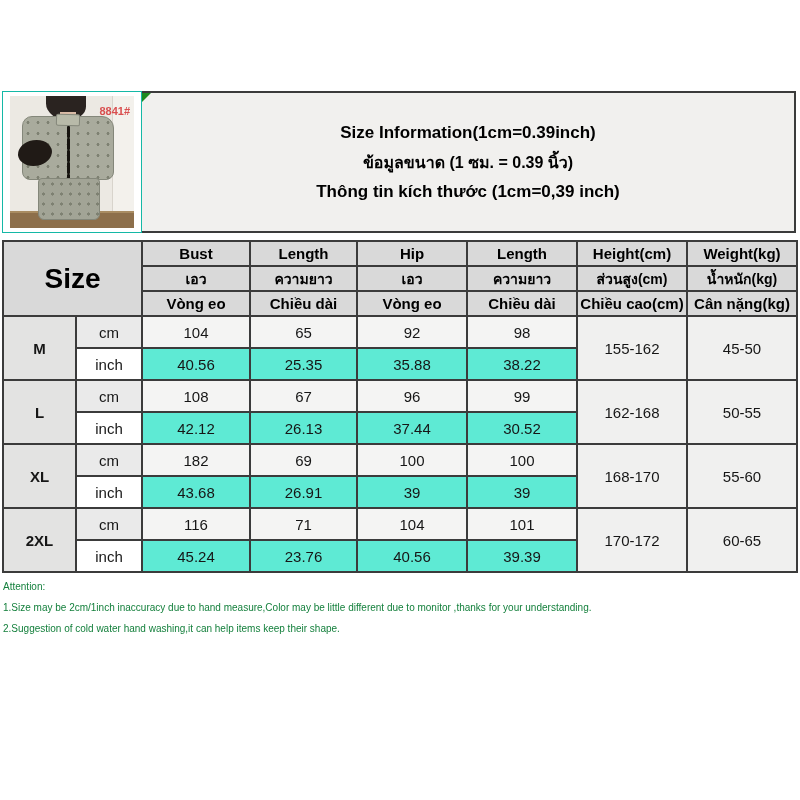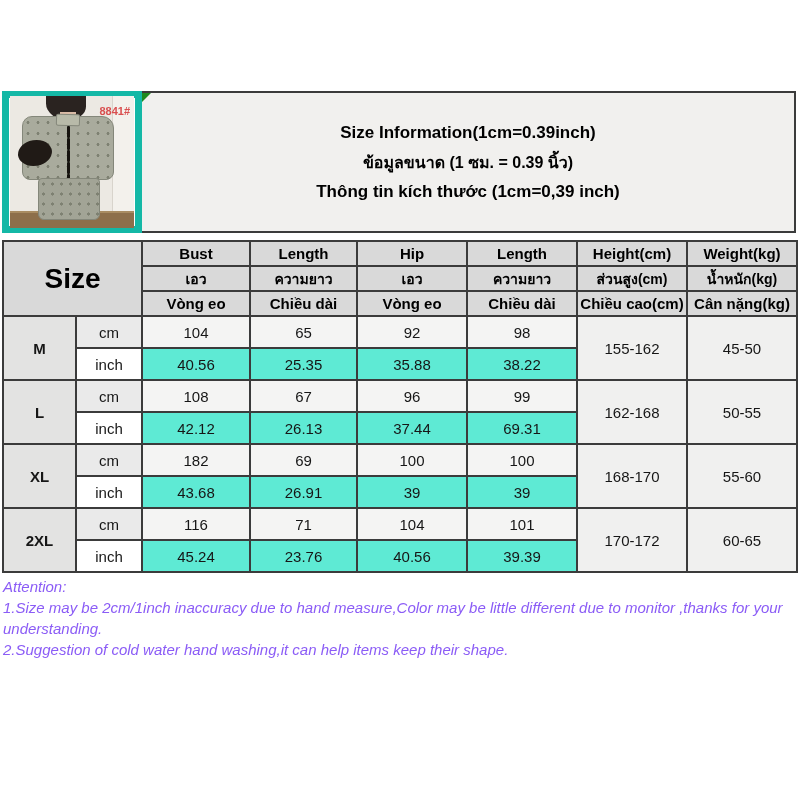--- a/index.html
+++ b/index.html
@@ -5,21 +5,21 @@
   * { box-sizing: border-box; }
   html,body { margin:0; padding:0; background:#ffffff; }
   body {
     width:800px; height:800px; position:relative; overflow:hidden;
     font-family:"Liberation Sans", sans-serif; color:#111;
   }
 
   
   .top-block { position:absolute; top:91px; left:2px; width:794px; height:142px; display:flex; }
   .photo-cell {
-    width:140px; border:7px solid #14b8a6; background:#ffffff;
+    width:140px; border:1px solid #14b8a6; background:#ffffff;
     display:flex; align-items:center; justify-content:center; flex:none;
   }
   .photo {
     position:relative; width:124px; height:132px; background:#ece9e3; overflow:hidden;
   }
   .photo .wall-right { position:absolute; right:0; top:0; width:22px; height:100%; background:#f3f1ec; border-left:1px solid #d8d4cc; }
   .photo .floor { position:absolute; left:0; bottom:0; width:100%; height:15px; background:#8d6f4b; }
   .photo .floor2 { position:absolute; left:0; bottom:13px; width:100%; height:4px; background:#a98c62; }
   .photo .hair { position:absolute; left:36px; top:-6px; width:40px; height:30px; background:#2a2320; border-radius:0 0 45% 55%; }
   .photo .skin { position:absolute; left:50px; top:16px; width:16px; height:12px; background:#d9bba6; border-radius:0 0 40% 40%; }
@@ -62,21 +62,21 @@
   .size-table .th-th { font-size:14px;margin-left:27px; }
   .size-table .size-big { background:#d9d9d9; font-weight:bold; font-size:28px; color:#000; }
   .c-size { background:#e3e3e2; font-weight:bold; color:#000; }
   .c-unit { background:#eaeaea; font-weight:normal; color:#000; }
   tr.r-inch .c-unit { background:#ffffff; }
   tr.r-cm .c-val { background:#f4f4f3; }
   tr.r-inch .c-val { background:#5eead4; }
   .c-range { background:#f0f0ef; }
 
   
-  .attention { position:absolute; top:576px; left:3px; width:795px; font-size:15px; line-height:21px; color:#8b5cf6;font-style:italic; }
+  .attention { position:absolute; top:576px; left:3px; width:795px; font-size:10px; line-height:21px; color:#15803d; }
 </style>
 </head>
 <body>
 
 <div class="top-block">
   <div class="photo-cell">
     <div class="photo">
       <div class="wall-right"></div>
       <div class="floor2"></div>
       <div class="floor"></div>
@@ -164,21 +164,21 @@
       <td class="c-val">96</td>
       <td class="c-val">99</td>
       <td class="c-range" rowspan="2">162-168</td>
       <td class="c-range" rowspan="2">50-55</td>
     </tr>
     <tr class="r-inch">
       <td class="c-unit">inch</td>
       <td class="c-val">42.12</td>
       <td class="c-val">26.13</td>
       <td class="c-val">37.44</td>
-      <td class="c-val">69.31</td>
+      <td class="c-val">30.52</td>
     </tr>
 
     <tr class="r-cm">
       <td class="c-size" rowspan="2">XL</td>
       <td class="c-unit">cm</td>
       <td class="c-val">182</td>
       <td class="c-val">69</td>
       <td class="c-val">100</td>
       <td class="c-val">100</td>
       <td class="c-range" rowspan="2">168-170</td>

